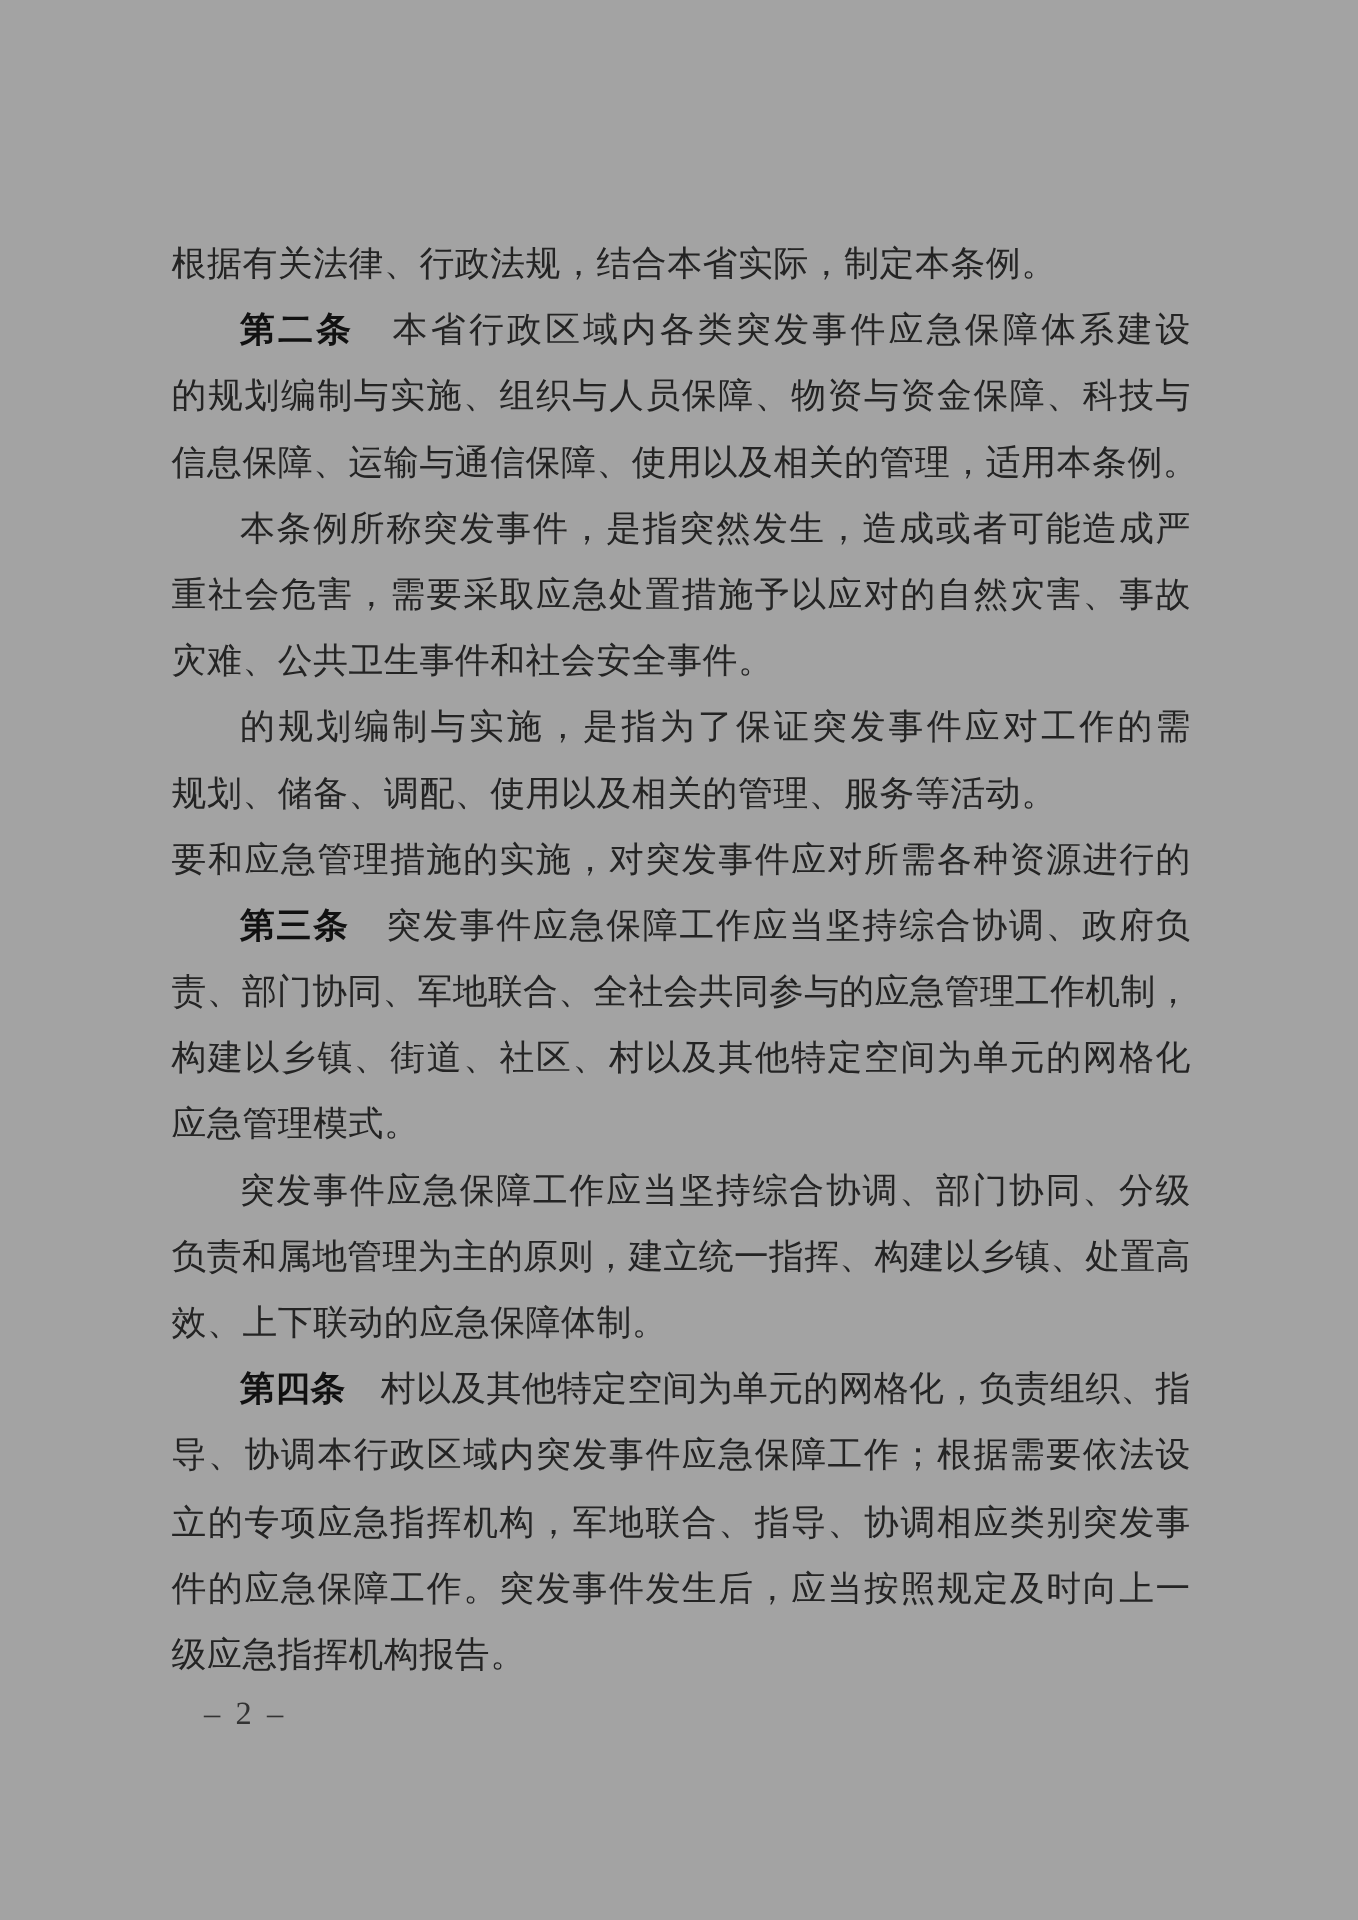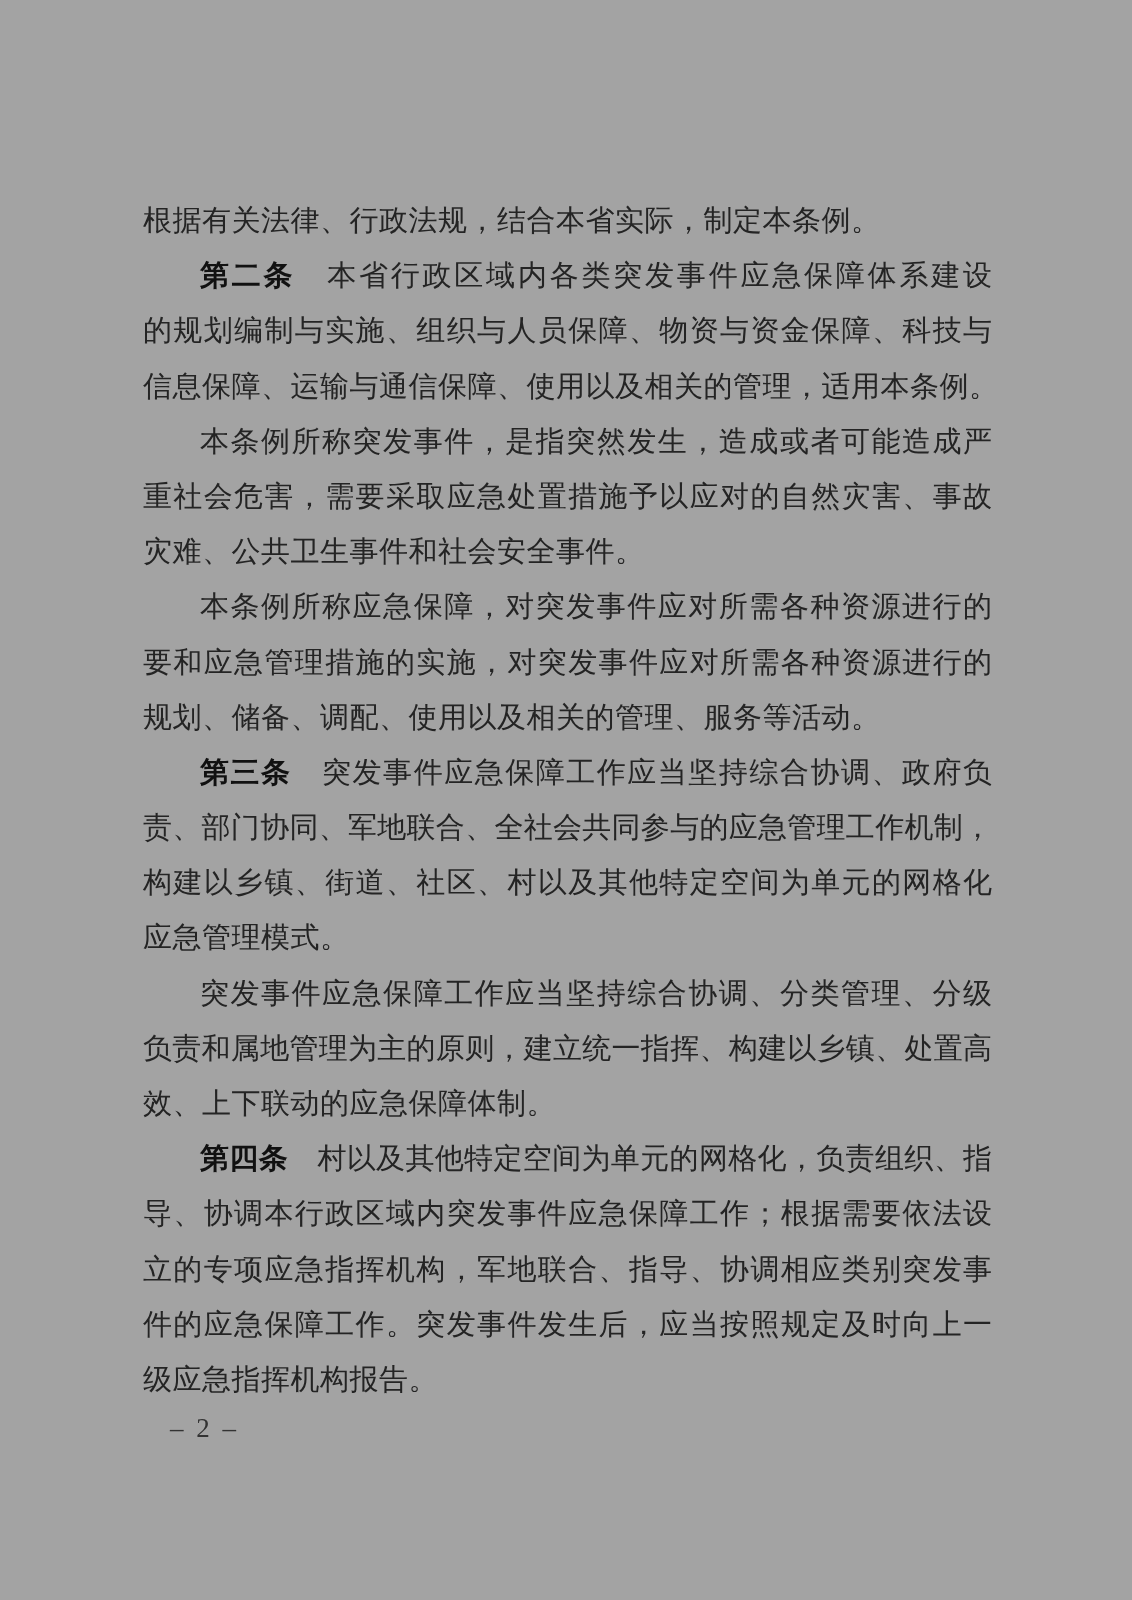--- a/index.html
+++ b/index.html
@@ -62,28 +62,28 @@
 
 <div class="page">
   <div class="doc">
       <div class="line"><span class="seg">根据有关法律、行政法规，结合本省实际，制定本条例。</span></div>
       <div class="line j ind"><span class="seg bold">第二条</span><span class="seg">　本省行政区域内各类突发事件应急保障体系建设</span></div>
       <div class="line j"><span class="seg">的规划编制与实施、组织与人员保障、物资与资金保障、科技与</span></div>
       <div class="line"><span class="seg">信息保障、运输与通信保障、使用以及相关的管理，适用本条例。</span></div>
       <div class="line j ind"><span class="seg">本条例所称突发事件，是指突然发生，造成或者可能造成严</span></div>
       <div class="line j"><span class="seg">重社会危害，需要采取应急处置措施予以应对的自然灾害、事故</span></div>
       <div class="line"><span class="seg">灾难、公共卫生事件和社会安全事件。</span></div>
-      <div class="line j ind"><span class="seg">本条例所称应急保障，对突发事件应对所需各种资源进行的</span></div>
+      <div class="line j ind"><span class="seg">的规划编制与实施，是指为了保证突发事件应对工作的需</span></div>
+      <div class="line"><span class="seg">规划、储备、调配、使用以及相关的管理、服务等活动。</span></div>
       <div class="line j"><span class="seg">要和应急管理措施的实施，对突发事件应对所需各种资源进行的</span></div>
-      <div class="line"><span class="seg">规划、储备、调配、使用以及相关的管理、服务等活动。</span></div>
       <div class="line j ind"><span class="seg bold">第三条</span><span class="seg">　突发事件应急保障工作应当坚持综合协调、政府负</span></div>
       <div class="line j"><span class="seg">责、部门协同、军地联合、全社会共同参与的应急管理工作机制，</span></div>
       <div class="line j"><span class="seg">构建以乡镇、街道、社区、村以及其他特定空间为单元的网格化</span></div>
       <div class="line"><span class="seg">应急管理模式。</span></div>
-      <div class="line j ind"><span class="seg">突发事件应急保障工作应当坚持综合协调、分类管理、分级</span></div>
+      <div class="line j ind"><span class="seg">突发事件应急保障工作应当坚持综合协调、部门协同、分级</span></div>
       <div class="line j"><span class="seg">负责和属地管理为主的原则，建立统一指挥、构建以乡镇、处置高</span></div>
       <div class="line"><span class="seg">效、上下联动的应急保障体制。</span></div>
       <div class="line j ind"><span class="seg bold">第四条</span><span class="seg">　村以及其他特定空间为单元的网格化，负责组织、指</span></div>
       <div class="line j"><span class="seg">导、协调本行政区域内突发事件应急保障工作；根据需要依法设</span></div>
       <div class="line j"><span class="seg">立的专项应急指挥机构，军地联合、指导、协调相应类别突发事</span></div>
       <div class="line j"><span class="seg">件的应急保障工作。突发事件发生后，应当按照规定及时向上一</span></div>
       <div class="line"><span class="seg">级应急指挥机构报告。</span></div>
     </div>
   <div class="footer">– 2 –</div>
 </div>

